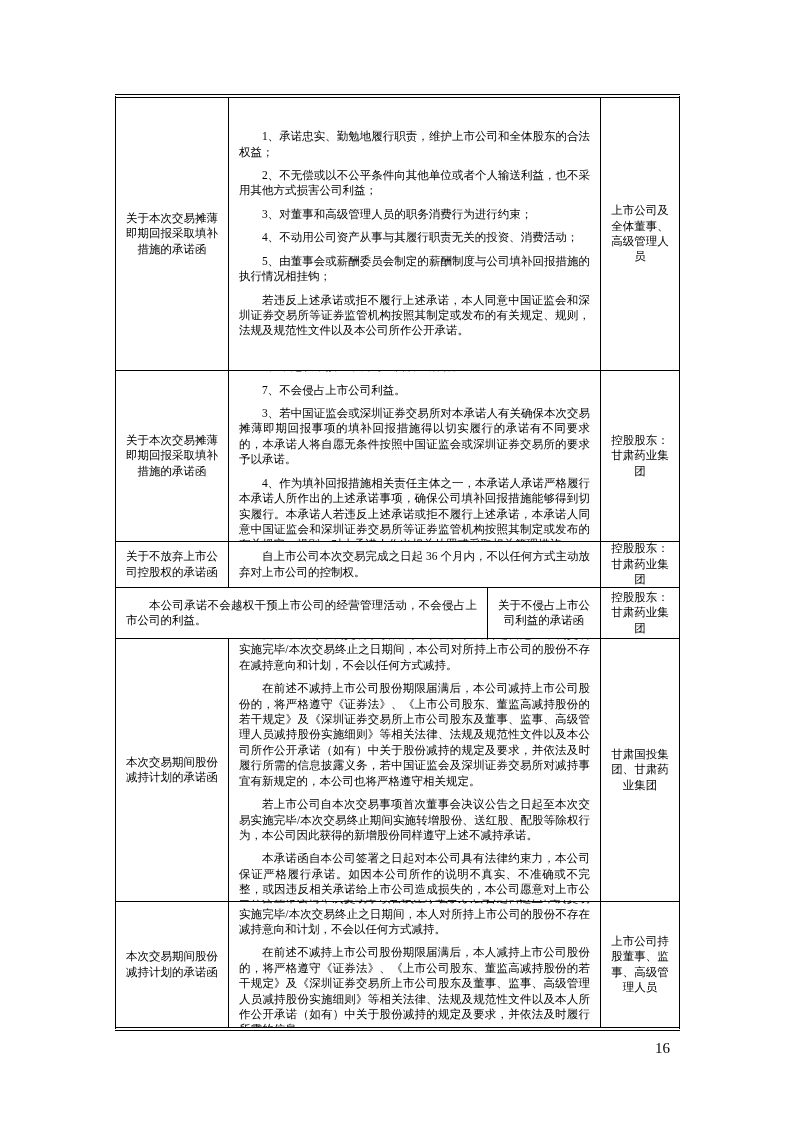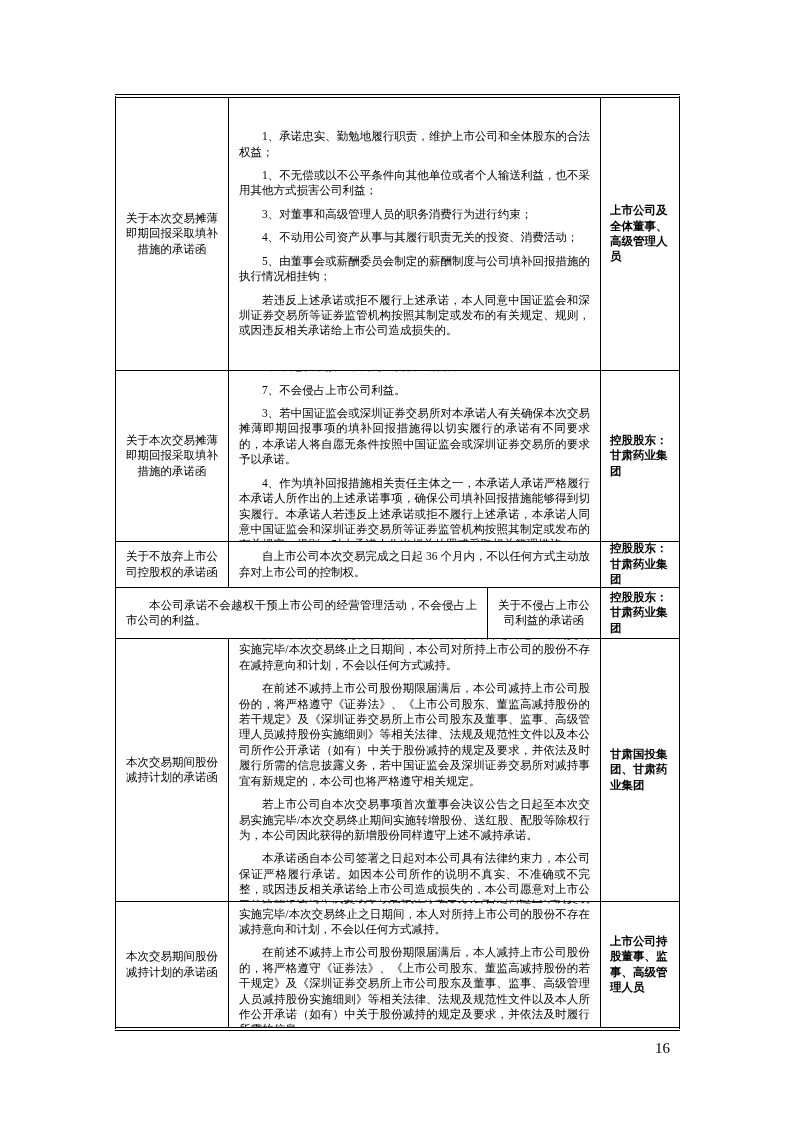--- a/index.html
+++ b/index.html
@@ -64,44 +64,44 @@
   .cell.content p{
     margin:4px;
     text-indent:2em;
     text-align:justify;
   }
   .cell.party{
     flex:1 1 auto;
     display:flex;
     align-items:center;
     justify-content:center;
+    text-align:center;
     padding:2px 9px;
-    font-weight:bold;
   }
   .page-number{
     position:absolute;
     left:655px;top:1040px;
     font-size:15px;
     line-height:16px;
   }
 </style>
 </head>
 <body>
 
 <div class="page">
   <div class="commit-table" id="commit-table">
   <div class="row">
     <div class="cell title">关于本次交易摊薄即期回报采取填补措施的承诺函</div>
     <div class="cell content">
           <p>1、承诺忠实、勤勉地履行职责，维护上市公司和全体股东的合法权益；</p>
-          <p>1、不无偿或以不公平条件向其他单位或者个人输送利益，也不采用其他方式损害公司利益；</p>
+          <p>2、不无偿或以不公平条件向其他单位或者个人输送利益，也不采用其他方式损害公司利益；</p>
           <p>3、对董事和高级管理人员的职务消费行为进行约束；</p>
           <p>4、不动用公司资产从事与其履行职责无关的投资、消费活动；</p>
           <p>5、由董事会或薪酬委员会制定的薪酬制度与公司填补回报措施的执行情况相挂钩；</p>
-          <p>若违反上述承诺或拒不履行上述承诺，本人同意中国证监会和深圳证券交易所等证券监管机构按照其制定或发布的有关规定、规则，或因违反相关承诺给上市公司造成损失的。</p>
+          <p>若违反上述承诺或拒不履行上述承诺，本人同意中国证监会和深圳证券交易所等证券监管机构按照其制定或发布的有关规定、规则，法规及规范性文件以及本公司所作公开承诺。</p>
         </div>
     <div class="cell party">上市公司及全体董事、高级管理人员</div>
   </div>
 
   <div class="row">
     <div class="cell title">关于本次交易摊薄即期回报采取填补措施的承诺函</div>
     <div class="cell content">
           <p>1、不越权干预上市公司经营管理活动。</p>
           <p>7、不会侵占上市公司利益。</p>
           <p>3、若中国证监会或深圳证券交易所对本承诺人有关确保本次交易摊薄即期回报事项的填补回报措施得以切实履行的承诺有不同要求的，本承诺人将自愿无条件按照中国证监会或深圳证券交易所的要求予以承诺。</p>

